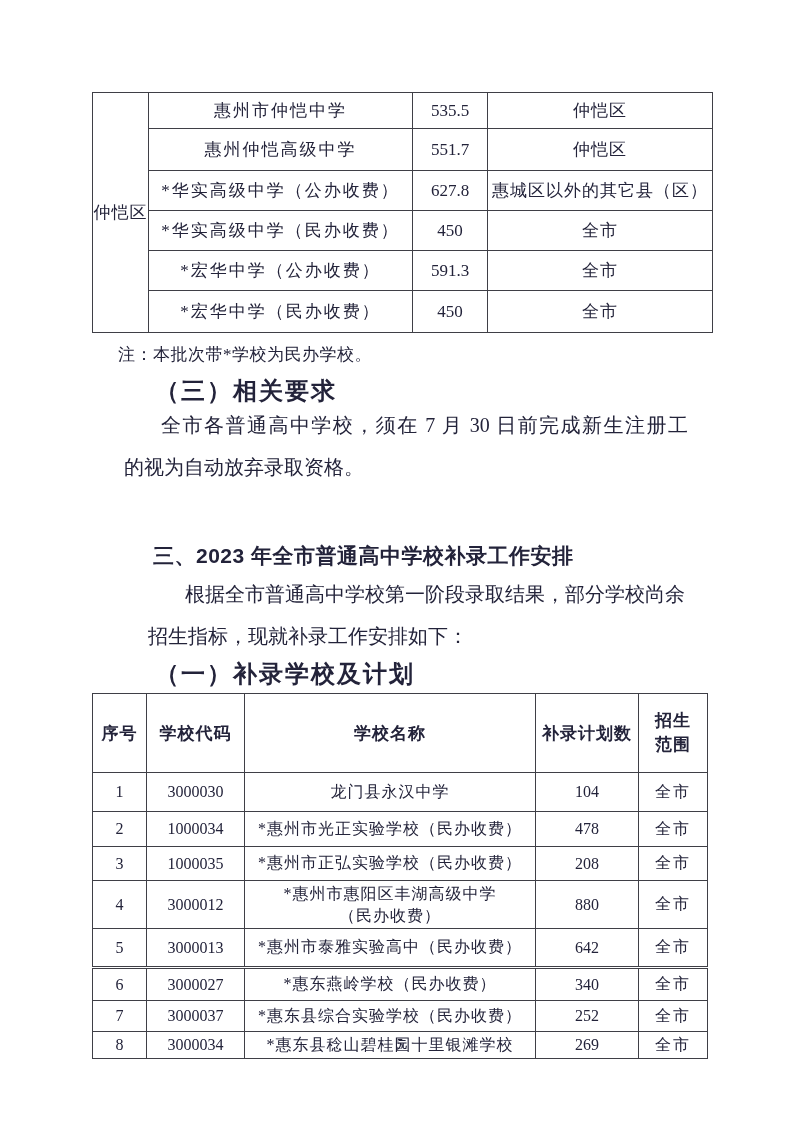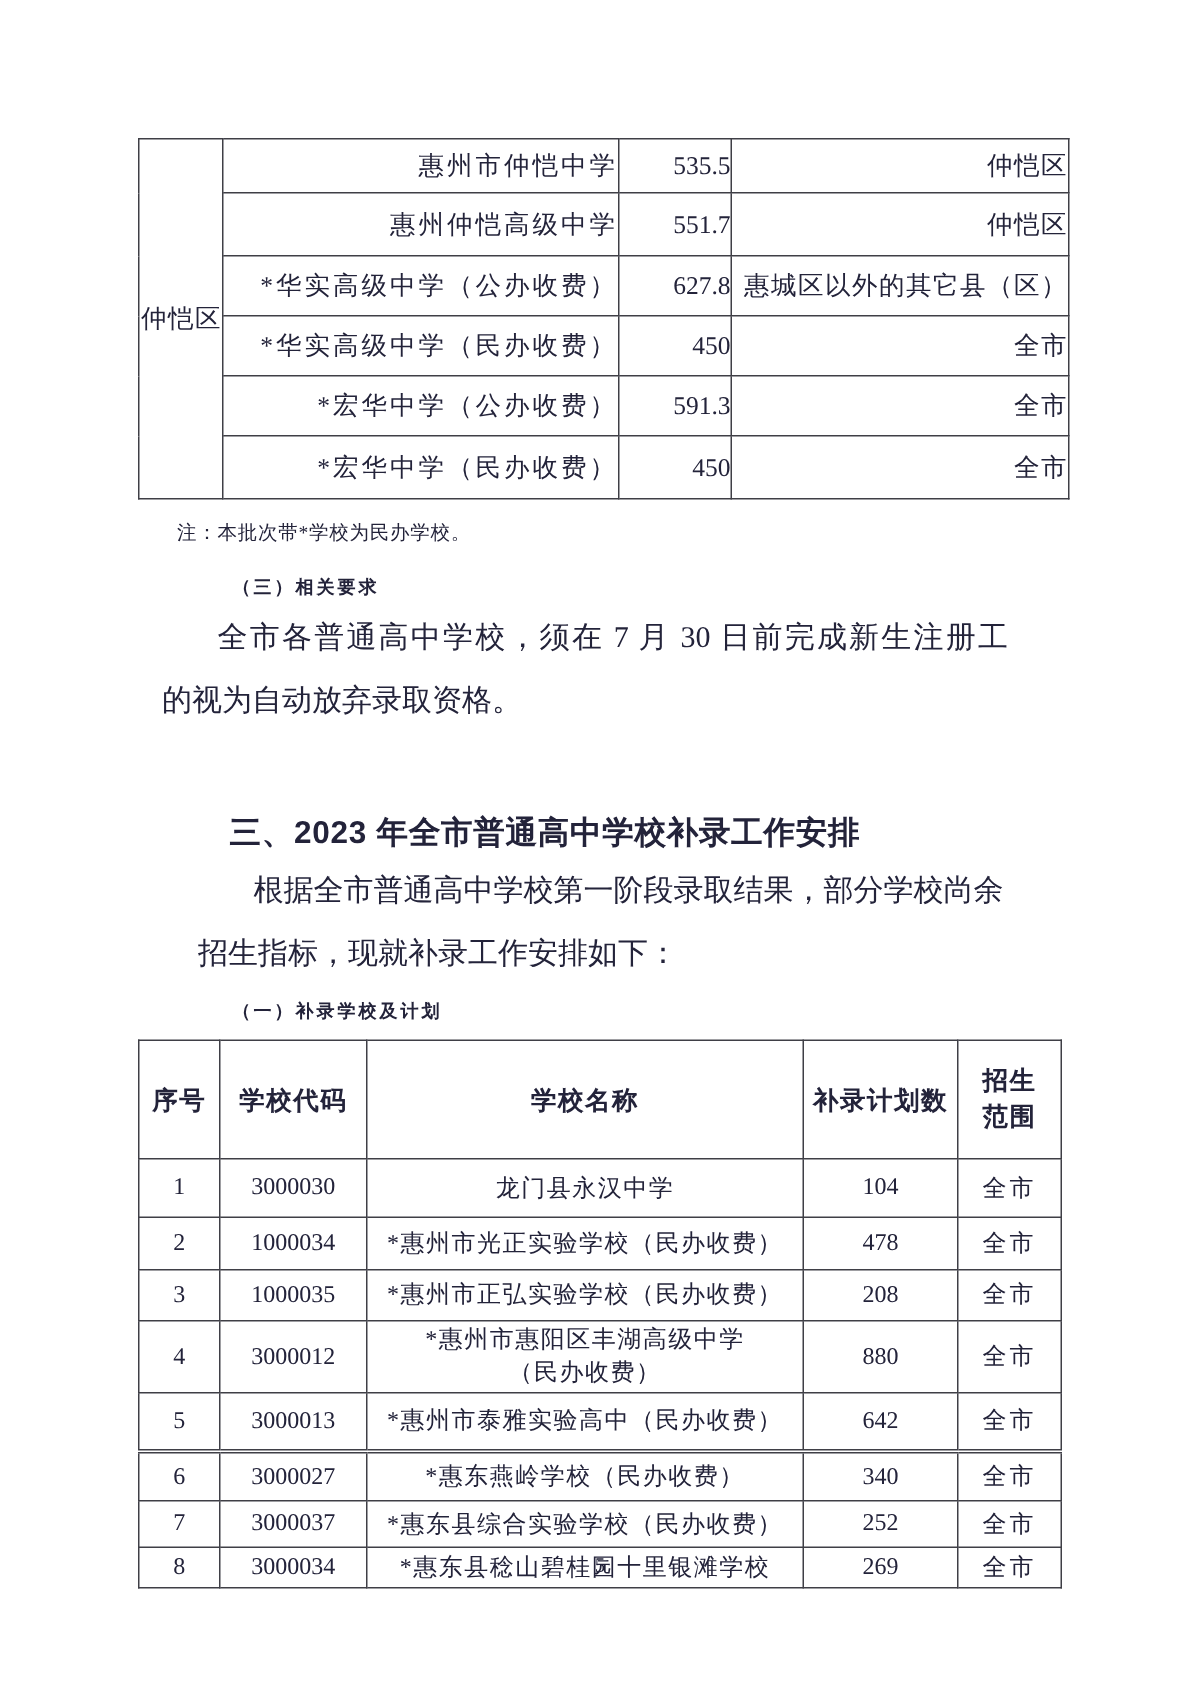--- a/index.html
+++ b/index.html
@@ -5,39 +5,39 @@
   html,body{margin:0;padding:0;background:#ffffff;}
   .page{
     position:relative;width:800px;height:1131px;background:#ffffff;overflow:hidden;
     font-family:"Liberation Serif","DejaVu Serif",serif;color:#23233a;
   }
   table{border-collapse:collapse;table-layout:fixed;}
   td{border:1px solid #3f3f46;text-align:center;vertical-align:middle;padding:0;overflow:hidden;}
 
   
   .tbl-cutoff{position:absolute;left:92px;top:92px;width:620px;}
-  .tbl-cutoff td{font-size:17px;text-align:right;}
+  .tbl-cutoff td{font-size:17px;}
   .district-cell{letter-spacing:1px;font-size:17px;}
   .school-cell{letter-spacing:2px;}
   .score-cell{font-size:17px;letter-spacing:0;}
   .range-cell{letter-spacing:1px;}
   .h36{height:36px}.h42{height:42px}.h40{height:40px}
 
   
-  .note{position:absolute;left:118px;top:346px;font-size:13px;letter-spacing:0.5px;line-height:18px;}
-
-  
-  .kai-heading{position:absolute;left:155px;font-weight:bold;font-size:12px;letter-spacing:2px;line-height:26px;}
+  .note{position:absolute;left:118px;top:346px;font-size:17px;letter-spacing:0.5px;line-height:18px;}
+
+  
+  .kai-heading{position:absolute;left:155px;font-weight:bold;font-size:24px;letter-spacing:2px;line-height:26px;}
   .main-heading{
     position:absolute;left:153px;top:543px;font-weight:bold;font-size:21px;letter-spacing:0.5px;line-height:26px;
     font-family:Liberation Sans, sans-serif;
   }
 
   
-  .para{position:absolute;left:108px;width:564px;font-size:20px;line-height:42px;}
+  .para{position:absolute;left:124px;width:564px;font-size:20px;line-height:42px;}
   .para .line{display:block;}
   .para .fill{text-align:justify;text-align-last:justify;}
   .para .indent{text-indent:37px;}
 
   
   .tbl-recruit{position:absolute;left:92px;top:693px;width:615px;}
   .tbl-recruit td{font-size:16px;}
   .tbl-recruit .hdr td{
     font-family:"Liberation Sans","DejaVu Sans",sans-serif;
     font-weight:bold;font-size:17px;letter-spacing:1px;

